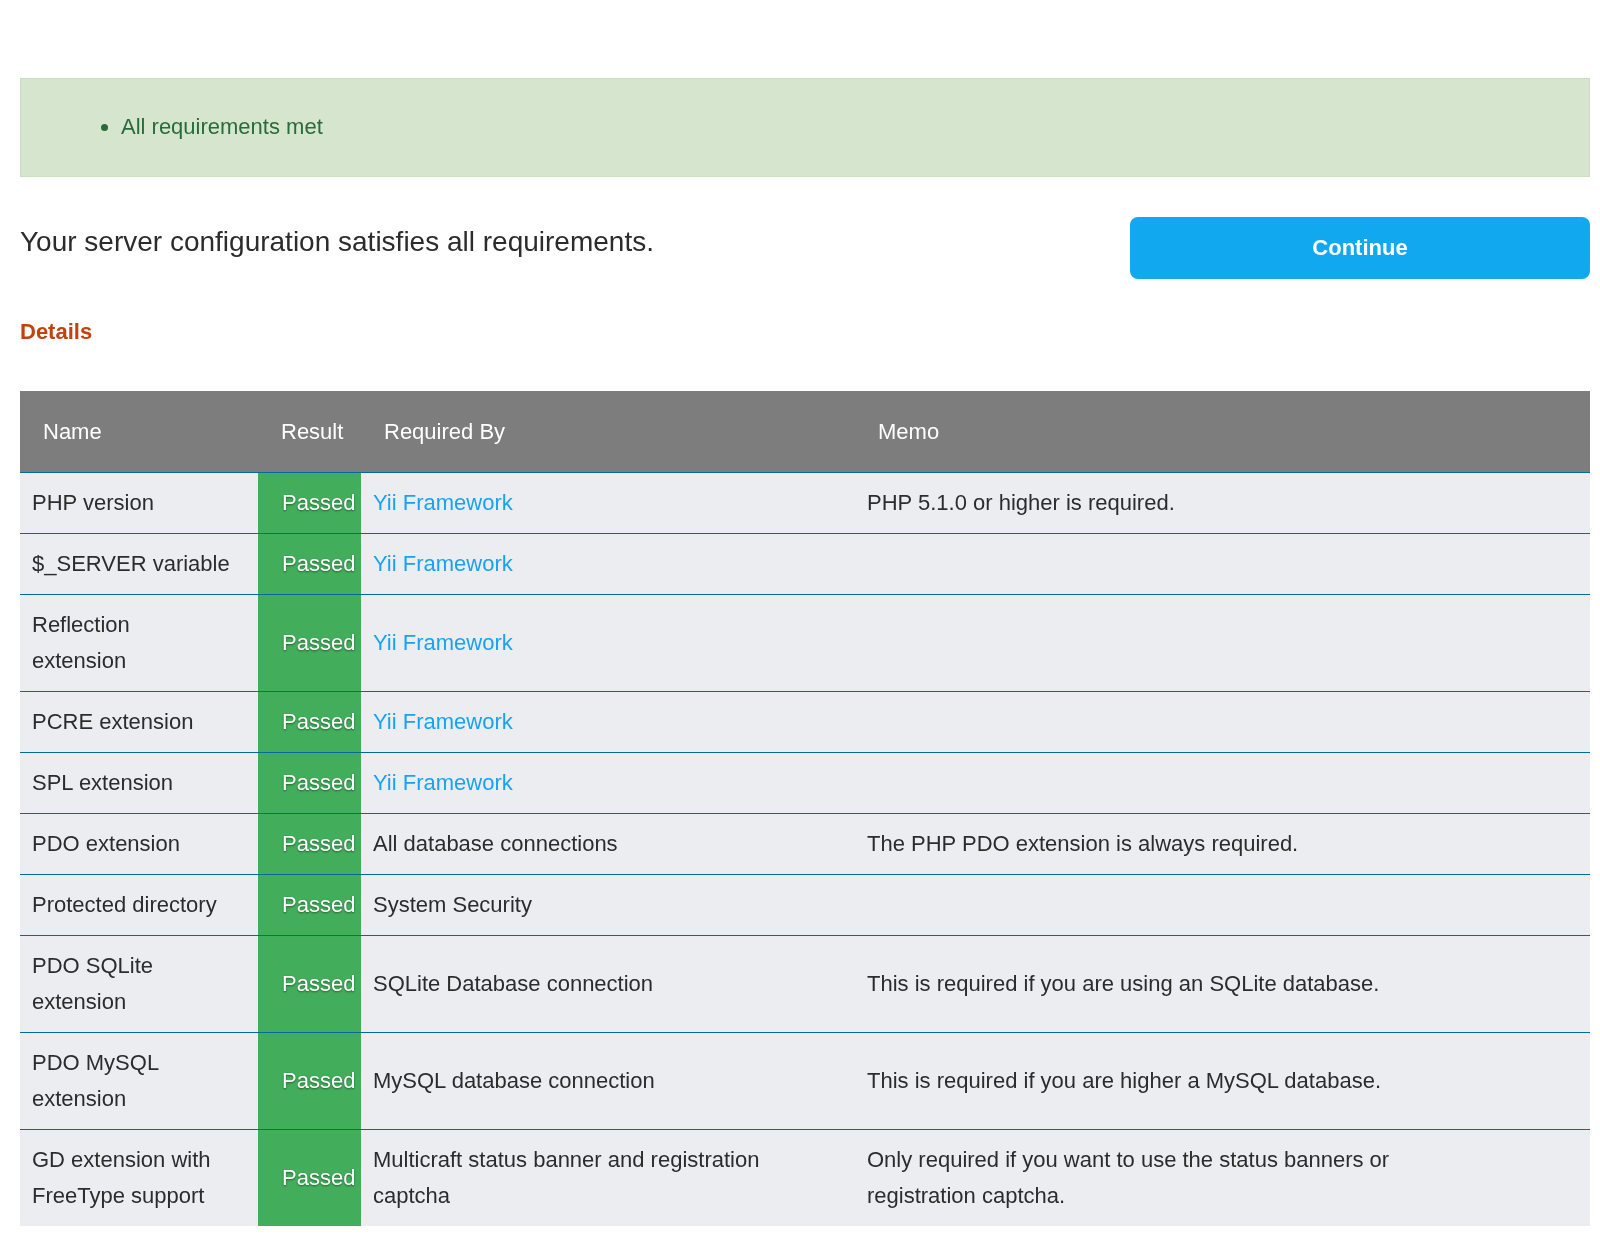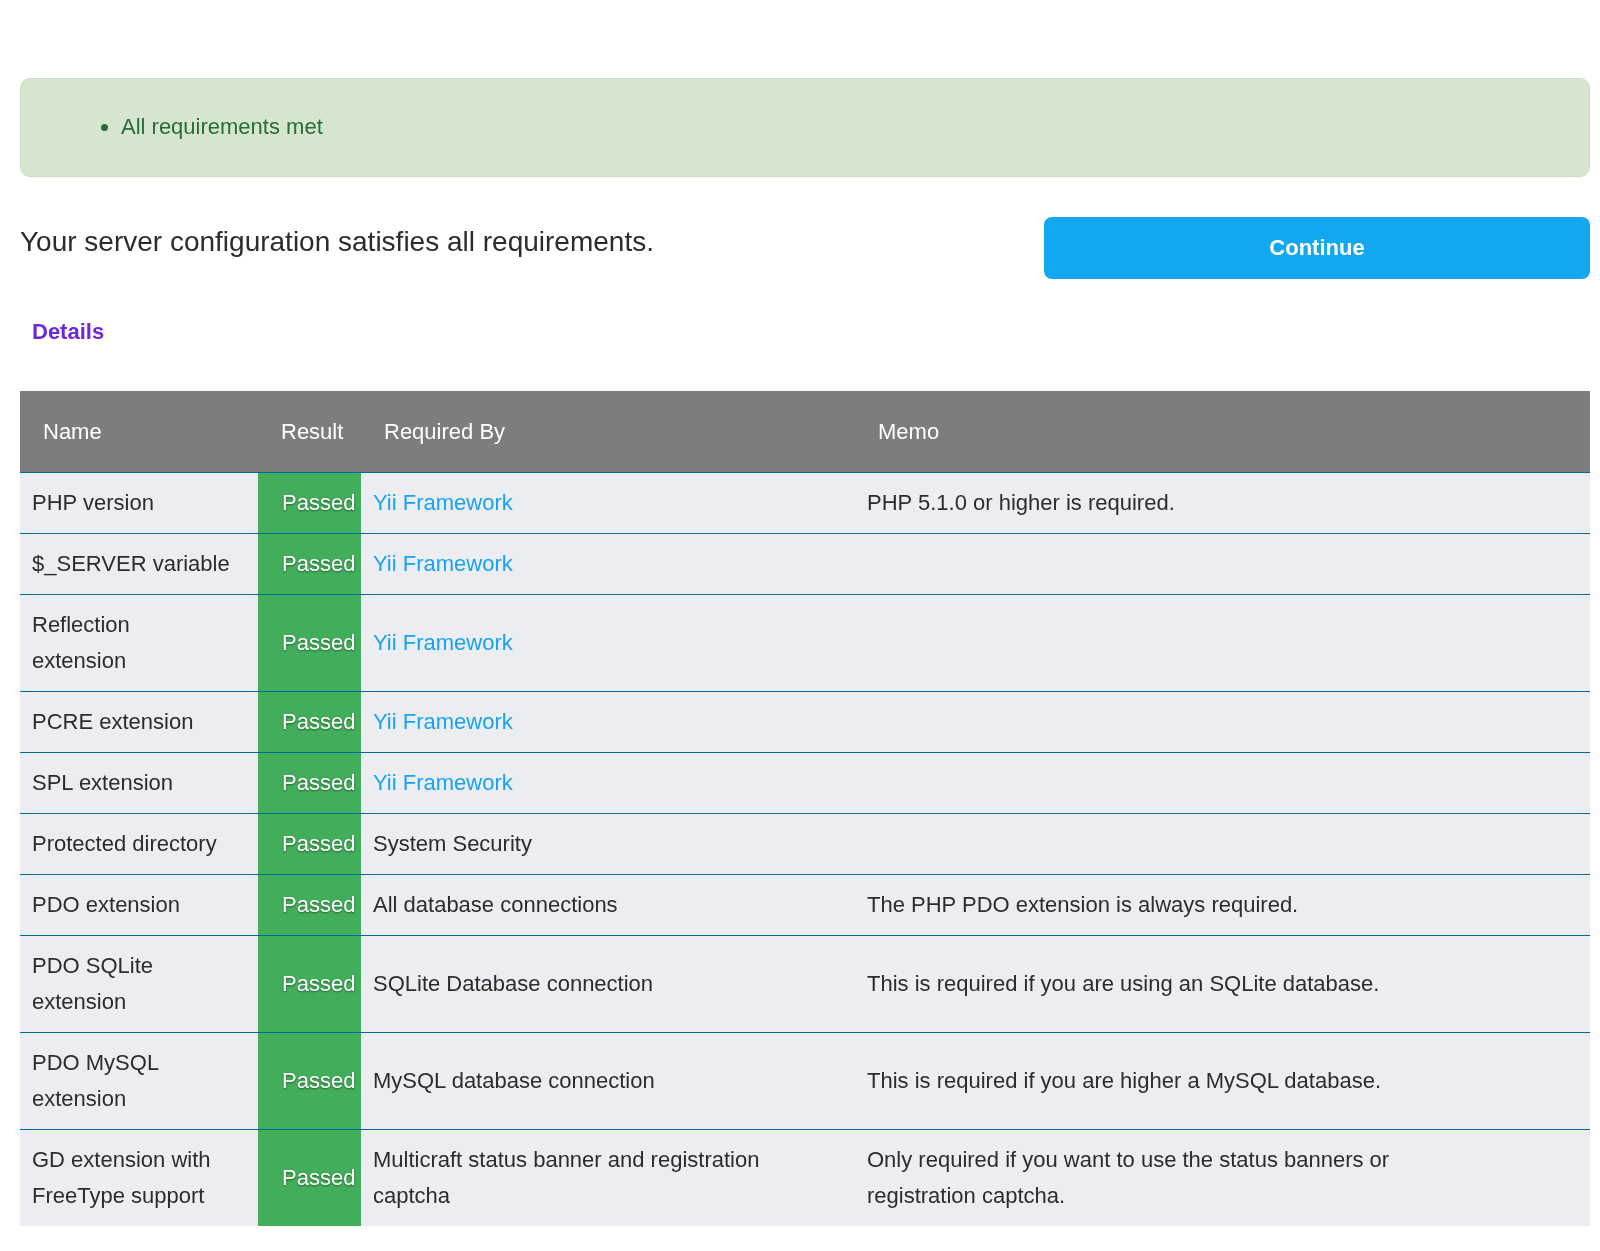--- a/index.html
+++ b/index.html
@@ -19,21 +19,21 @@
     font-size: 22px;
     font-weight: bold;
     color: #1f1f1f;
     margin: 0;
     line-height: 26px;
   }
   .success-alert {
     margin-top: 42px;
     background: var(--alert-bg, #d6e6ce);
     border: 1px solid var(--alert-border, #c9ddc0);
-    border-radius: 10px;
+    border-radius: 0;
     padding: 33px 40px 34px 40px;
   }
   .success-alert ul {
     margin: 0;
     padding-left: 60px;
   }
   .success-alert li {
     color: var(--alert-text, #2a6b3b);
     font-size: 22px;
     line-height: 30px;
@@ -44,36 +44,36 @@
     align-items: flex-start;
     margin-top: 40px;
   }
   .summary-text {
     font-size: 28px;
     line-height: 28px;
     margin: 11px 0 0 0;
   }
   .continue-btn {
     flex: 0 0 auto;
-    width: 546px;
+    width: 460px;
     height: 62px;
     background: var(--button-blue, #12a8f0);
     color: #ffffff;
     font-family: "Liberation Sans", sans-serif;
     font-size: 22px;
     font-weight: bold;
     border: none;
     border-radius: 8px;
     cursor: pointer;
   }
   .details-title {
     font-size: 22px;
     font-weight: bold;
-    color: #6d28d9;
-    margin: 40px 0 0 12px;
+    color: #c2410c;
+    margin: 40px 0 0 0;
     line-height: 26px;
   }
   table.req-table {
     margin-top: 46px;
     width: 100%;
     border-collapse: separate;
     border-spacing: 0;
     table-layout: fixed;
     font-size: 22px;
   }
@@ -177,31 +177,31 @@
   </tr>
 
   <tr>
     <td class="name-cell">SPL extension</td>
     <td class="result-cell">Passed</td>
     <td class="reqby-cell is-link">Yii Framework</td>
     <td class="memo-cell"></td>
   </tr>
 
   <tr>
-    <td class="name-cell">Protected directory</td>
-    <td class="result-cell">Passed</td>
-    <td class="reqby-cell">System Security</td>
-    <td class="memo-cell"></td>
-  </tr>
-
-  <tr>
     <td class="name-cell">PDO extension</td>
     <td class="result-cell">Passed</td>
     <td class="reqby-cell">All database connections</td>
     <td class="memo-cell">The PHP PDO extension is always required.</td>
+  </tr>
+
+  <tr>
+    <td class="name-cell">Protected directory</td>
+    <td class="result-cell">Passed</td>
+    <td class="reqby-cell">System Security</td>
+    <td class="memo-cell"></td>
   </tr>
 
   <tr>
     <td class="name-cell">PDO SQLite
 extension</td>
     <td class="result-cell">Passed</td>
     <td class="reqby-cell">SQLite Database connection</td>
     <td class="memo-cell">This is required if you are using an SQLite database.</td>
   </tr>
 

